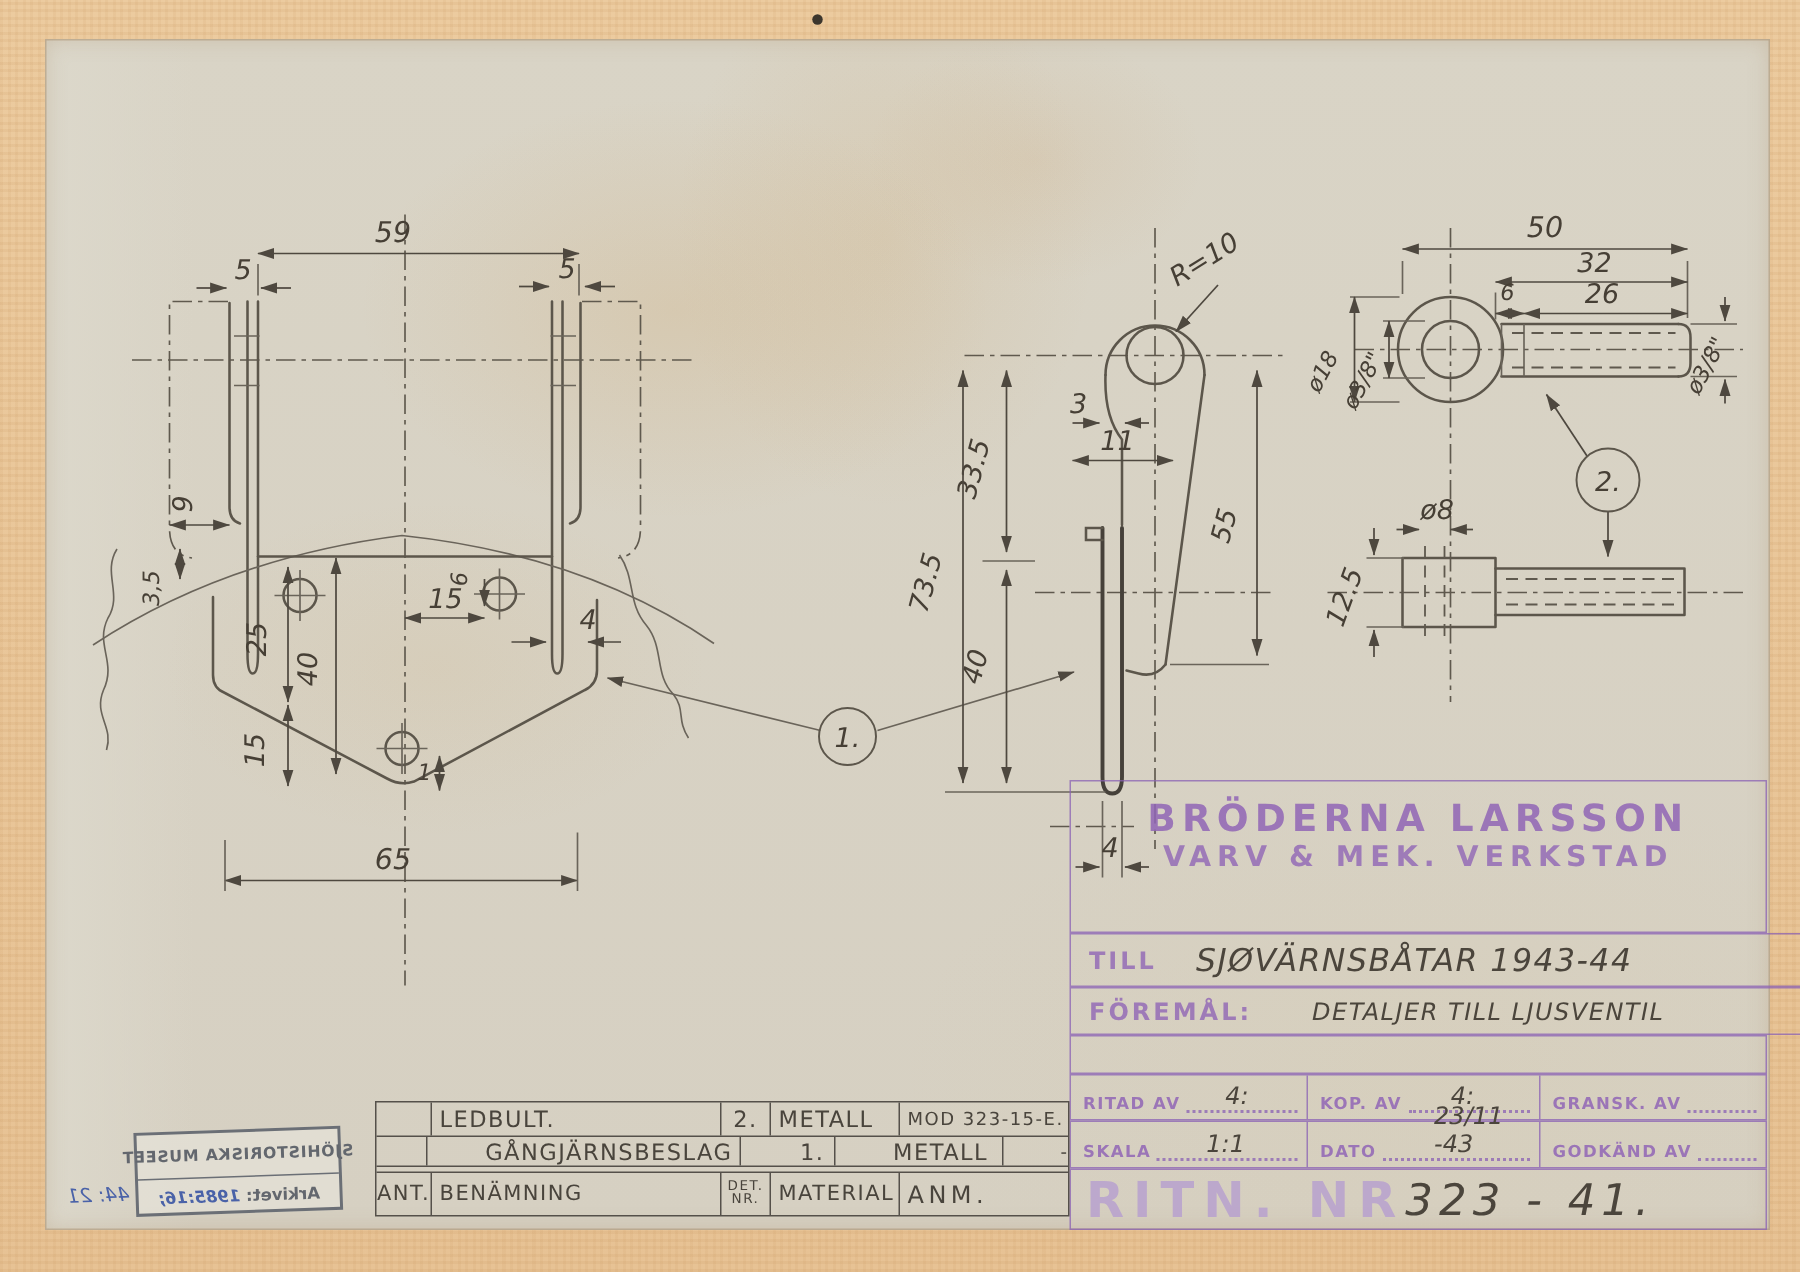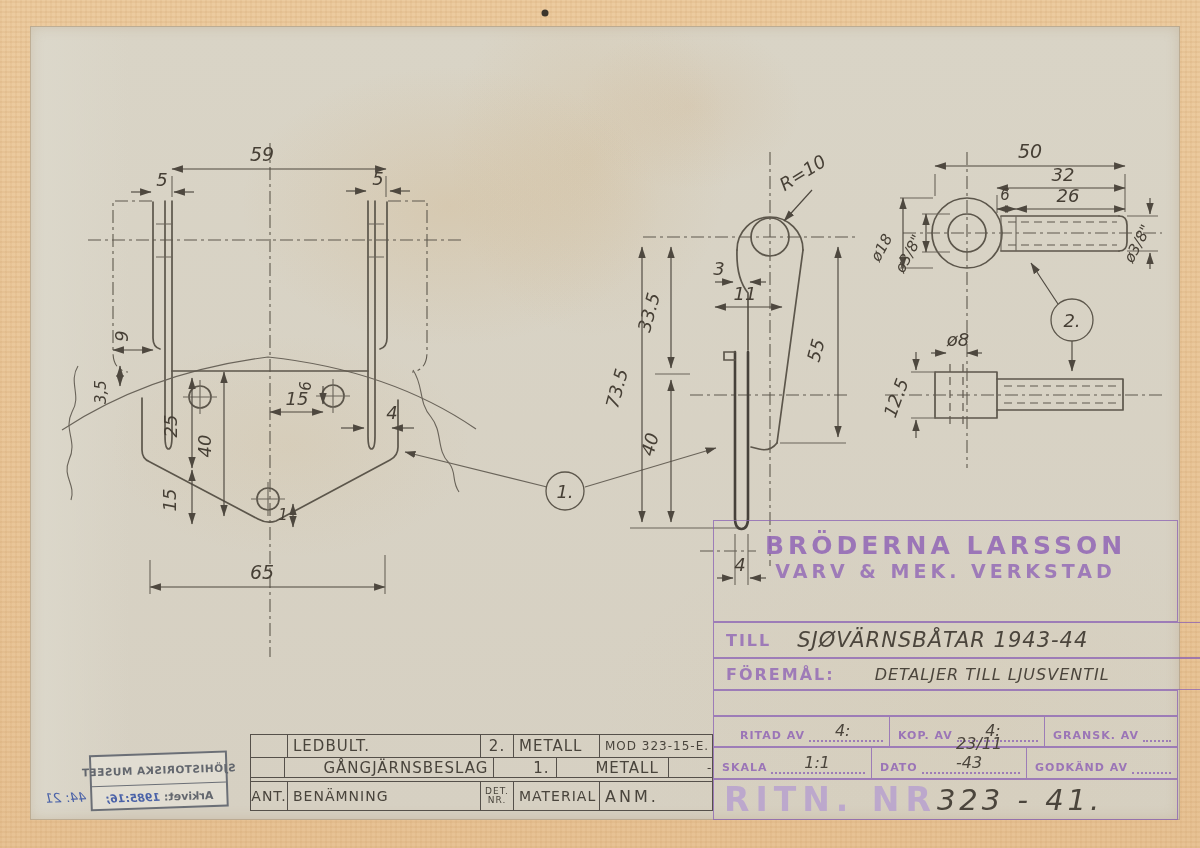--- a/index.html
+++ b/index.html
@@ -34,21 +34,21 @@
   .tb-co3{font-size:22px;letter-spacing:5px;font-weight:bold;color:#8d5cb5;opacity:.95;}
   .tb-row{left:0;width:542px;display:flex;align-items:center;padding:0 12px;}
   .tb-till{top:102px;height:36px;}
   .tb-foremal{top:138px;height:32px;}
   .tb-spacer{left:0;top:170px;width:465px;height:26px;}
   .tb-label{font-size:16px;letter-spacing:2px;font-weight:bold;opacity:.8;}
   .hw{font-family:"DejaVu Sans",sans-serif;font-style:italic;color:#4b453c;}
   .tb-till .hw{font-size:21px;margin-left:26px;letter-spacing:1px;}
   .tb-foremal .hw{font-size:16px;margin-left:40px;letter-spacing:1px;}
   .tb-cells{left:0;width:465px;display:flex;}
-  .tbr1{top:196px;height:31px;padding-left:18px;}
+  .tbr1{top:196px;height:31px;}
   .tbr2{top:227px;height:32px;}
   .tb-cell{box-sizing:border-box;border-left:1.6px solid rgba(138,96,180,.75);display:flex;align-items:flex-end;padding:0 6px 4px 8px;}
   .tb-cell:first-child{border-left:none;}
   .tb-cell .lbl{font-size:11px;letter-spacing:1px;font-weight:bold;white-space:nowrap;opacity:.85;}
   .dots{flex:1;border-bottom:2px dotted rgba(138,96,180,.75);position:relative;height:14px;margin-left:4px;}
   .dots .hw{position:absolute;left:35%;bottom:0;font-size:16px;}
   .tb-ritn{left:0;top:259px;height:41px;width:465px;display:flex;align-items:center;padding:0 10px;}
   .ritn-label{font-size:33px;font-weight:bold;letter-spacing:6px;color:#b49bd1;opacity:.75;}
   .ritn-value{font-size:29px;letter-spacing:4px;}
 

